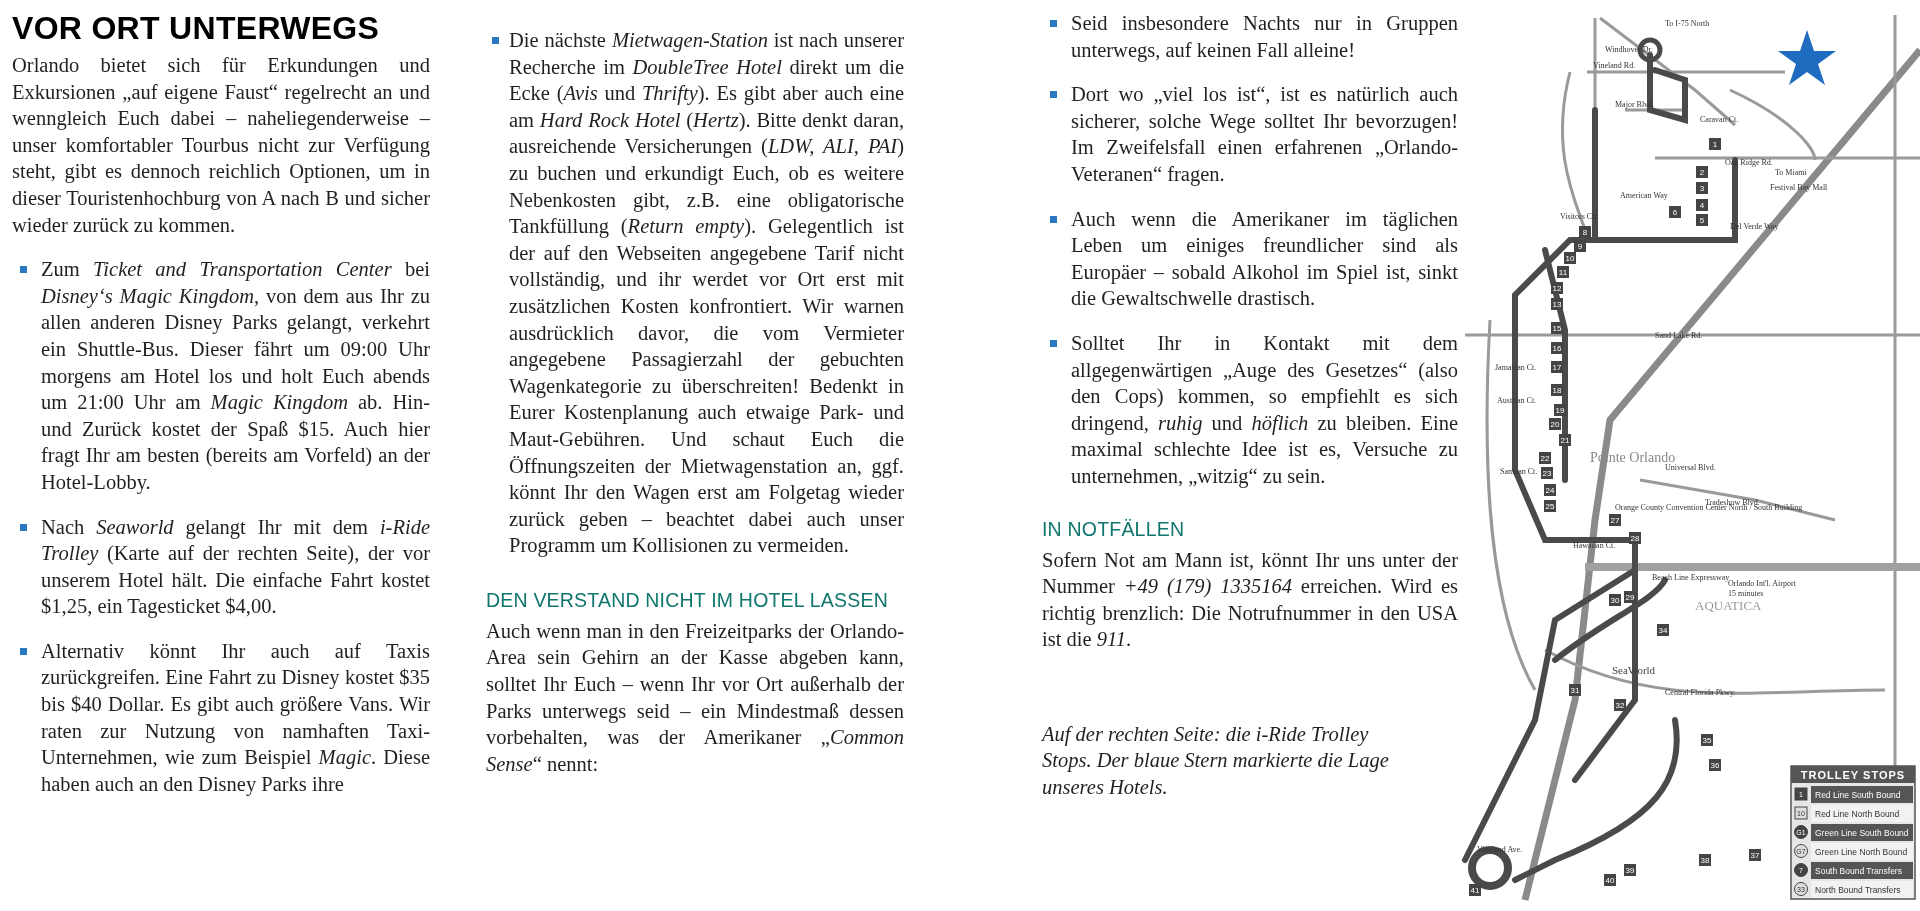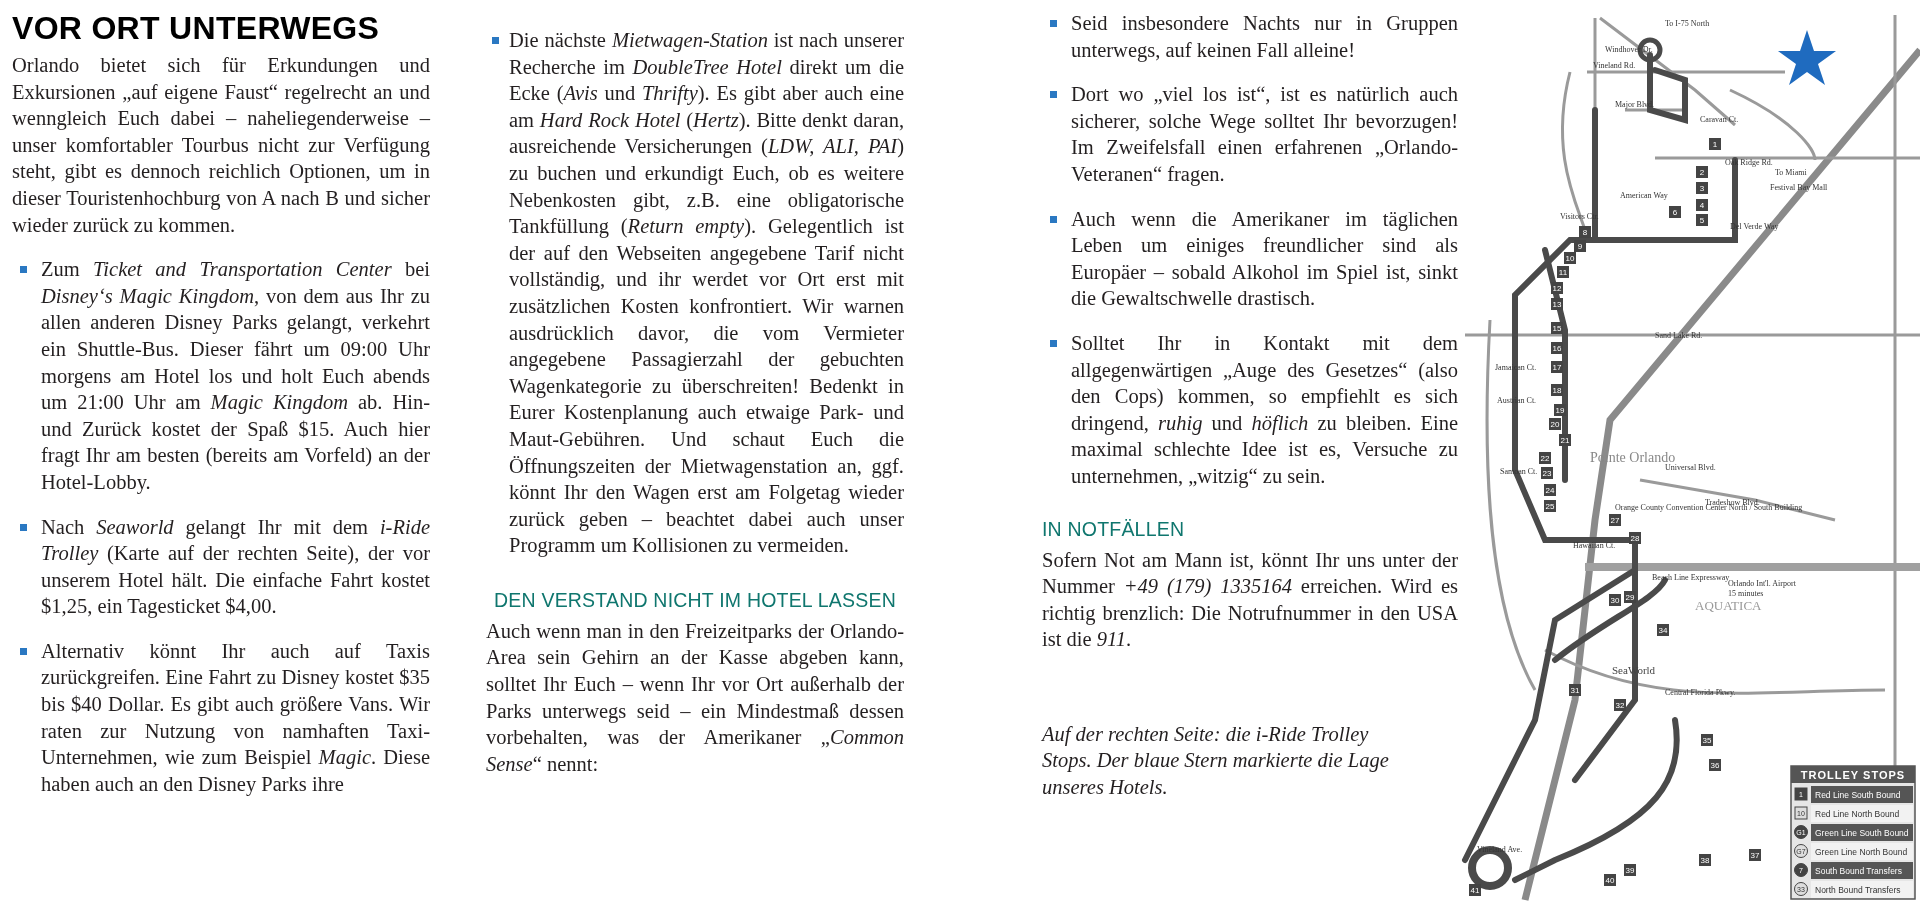--- a/index.html
+++ b/index.html
@@ -31,21 +31,21 @@
     <li><span class="bullet"></span><span>Zum </span><i>Ticket and Transportation Center</i><span> bei </span><i>Disney‘s Magic Kingdom</i><span>, von dem aus Ihr zu allen anderen Disney Parks gelangt, verkehrt ein Shuttle-Bus. Dieser fährt um 09:00 Uhr morgens am Hotel los und holt Euch abends um 21:00 Uhr am </span><i>Magic Kingdom</i><span> ab. Hin- und Zurück kostet der Spaß $15. Auch hier fragt Ihr am besten (bereits am Vorfeld) an der Hotel-Lobby.</span></li>
     <li><span class="bullet"></span><span>Nach </span><i>Seaworld</i><span> gelangt Ihr mit dem </span><i>i-Ride Trolley</i><span> (Karte auf der rechten Seite), der vor unserem Hotel hält. Die einfache Fahrt kostet $1,25, ein Tagesticket $4,00.</span></li>
     <li><span class="bullet"></span><span>Alternativ könnt Ihr auch auf Taxis zurückgreifen. Eine Fahrt zu Disney kostet $35 bis $40 Dollar. Es gibt auch größere Vans. Wir raten zur Nutzung von namhaften Taxi-Unternehmen, wie zum Beispiel </span><i>Magic</i><span>. Diese haben auch an den Disney Parks ihre</span></li>
   </ul>
 </div>
 
 <div class="col c2" style="top:9px;">
   <ul>
     <li style="padding-left:23px;"><span class="bullet" style="left:6px;"></span><span>Die nächste </span><i>Mietwagen-Station</i><span> ist nach unserer Recherche im </span><i>DoubleTree Hotel</i><span> direkt um die Ecke (</span><i>Avis</i><span> und </span><i>Thrifty</i><span>). Es gibt aber auch eine am </span><i>Hard Rock Hotel</i><span> (</span><i>Hertz</i><span>). Bitte denkt daran, ausreichende Versicherungen (</span><i>LDW, ALI, PAI</i><span>) zu buchen und erkundigt Euch, ob es weitere Nebenkosten gibt, z.B. eine obligatorische Tankfüllung (</span><i>Return empty</i><span>). Gelegentlich ist der auf den Webseiten angegebene Tarif nicht vollständig, und ihr werdet vor Ort erst mit zusätzlichen Kosten konfrontiert. Wir warnen ausdrücklich davor, die vom Vermieter angegebene Passagierzahl der gebuchten Wagenkategorie zu überschreiten! Bedenkt in Eurer Kostenplanung auch etwaige Park- und Maut-Gebühren. Und schaut Euch die Öffnungszeiten der Mietwagenstation an, ggf. könnt Ihr den Wagen erst am Folgetag wieder zurück geben – beachtet dabei auch unser Programm um Kollisionen zu vermeiden.</span></li>
   </ul>
-  <div class="h2" style="margin-top:30px;text-align:center;">DEN VERSTAND NICHT IM HOTEL LASSEN</div>
+  <div class="h2" style="margin-top:30px;">DEN VERSTAND NICHT IM HOTEL LASSEN</div>
   <p><span>Auch wenn man in den Freizeitparks der Orlando-Area sein Gehirn an der Kasse abgeben kann, solltet Ihr Euch – wenn Ihr vor Ort außerhalb der Parks unterwegs seid – ein Mindestmaß dessen vorbehalten, was der Amerikaner „</span><i>Common Sense</i><span>“ nennt:</span></p>
 </div>
 
 <div class="col c3" style="top:-8px;">
   <ul>
     <li><span class="bullet"></span><span>Seid insbesondere Nachts nur in Gruppen unterwegs, auf keinen Fall alleine!</span></li>
     <li><span class="bullet"></span><span>Dort wo „viel los ist“, ist es natürlich auch sicherer, solche Wege solltet Ihr bevorzugen! Im Zweifelsfall einen erfahrenen „Orlando-Veteranen“ fragen.</span></li>
     <li><span class="bullet"></span><span>Auch wenn die Amerikaner im täglichen Leben um einiges freundlicher sind als Europäer – sobald Alkohol im Spiel ist, sinkt die Gewaltschwelle drastisch.</span></li>
     <li><span class="bullet"></span><span>Solltet Ihr in Kontakt mit dem allgegenwärtigen „Auge des Gesetzes“ (also den Cops) kommen, so empfiehlt es sich dringend, </span><i>ruhig</i><span> und </span><i>höflich</i><span> zu bleiben. Eine maximal schlechte Idee ist es, Versuche zu unternehmen, „witzig“ zu sein.</span></li>
   </ul>

